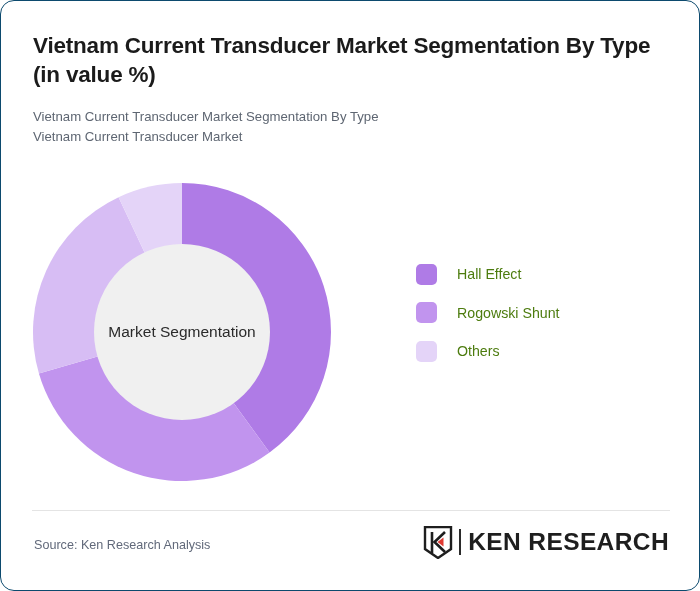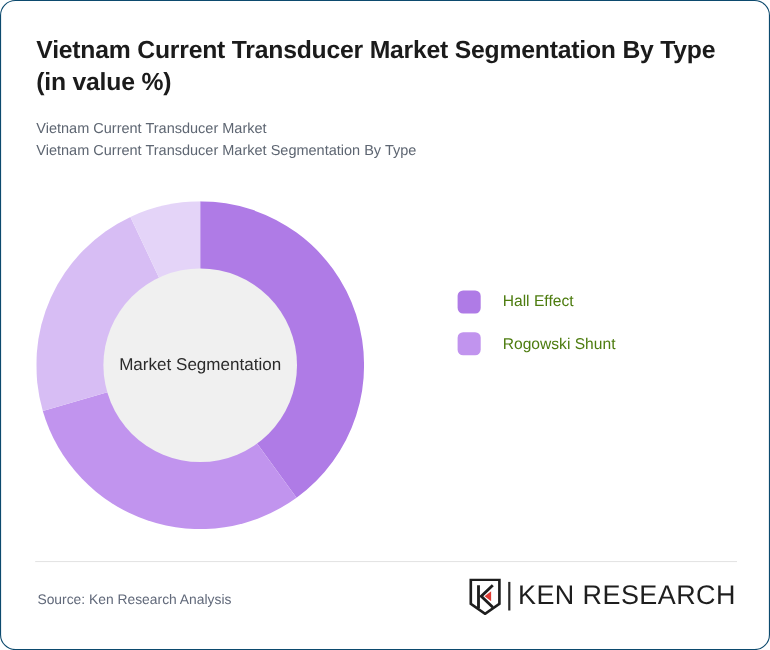--- a/index.html
+++ b/index.html
@@ -139,36 +139,36 @@
   .logo-bar {
     width: 2px;
     height: 26px;
     background: #2a2a2a;
     margin: 0 7px 0 6px;
     flex: 0 0 auto;
   }
   .logo-word {
     font-family: "Liberation Sans", sans-serif;
     font-size: 24.5px;
-    font-weight: normal;
+    font-weight: bold;
     letter-spacing: 0.4px;
     color: #1e1e1e;
     white-space: nowrap;
   }
 </style>
 </head>
 <body>
 
 <div class="card">
 
   <div class="header">
     <h1 class="chart-title">Vietnam Current Transducer Market Segmentation By Type (in value %)</h1>
     <div class="subtitles">
+      <div class="subtitle">Vietnam Current Transducer Market Segmentation By Type</div>
       <div class="subtitle">Vietnam Current Transducer Market</div>
-      <div class="subtitle">Vietnam Current Transducer Market Segmentation By Type</div>
     </div>
   </div>
 
   <div class="plot">
     <div class="donut-wrap">
       <svg class="donut-svg" viewBox="0 0 298 298">
         <g id="donut-slices">
             <path d="M 149 149 L 149.00 0.00 A 149 149 0 0 1 236.58 269.54 Z" fill="#AF7BE6"></path>
             <path d="M 149 149 L 236.58 269.54 A 149 149 0 0 1 5.92 190.57 Z" fill="#C194EE"></path>
             <path d="M 149 149 L 5.92 190.57 A 149 149 0 0 1 85.56 14.18 Z" fill="#D7BDF4"></path>
@@ -181,20 +181,24 @@
 
     <div class="legend" id="legend">
         <div class="legend-row">
           <span class="legend-swatch" style="background: rgb(175, 123, 230);"></span>
           <span class="legend-label">Hall Effect</span>
         </div>
         <div class="legend-row">
           <span class="legend-swatch" style="background: rgb(193, 148, 238);"></span>
           <span class="legend-label">Rogowski Shunt</span>
         </div>
+        <div class="legend-row">
+          <span class="legend-swatch" style="background: rgb(228, 212, 248);"></span>
+          <span class="legend-label">Others</span>
+        </div>
       </div>
   </div>
 
   <div class="divider"></div>
   <div class="source">Source: Ken Research Analysis</div>
 
   <div class="logo">
     <svg class="logo-mark" viewBox="0 0 30 33">
       <path d="M2 1 H28 V23 L15 32 L2 23 Z" fill="none" stroke="#1e1e1e" stroke-width="2.4"></path>
       <path d="M9 6 V27" stroke="#1e1e1e" stroke-width="2.6"></path>

